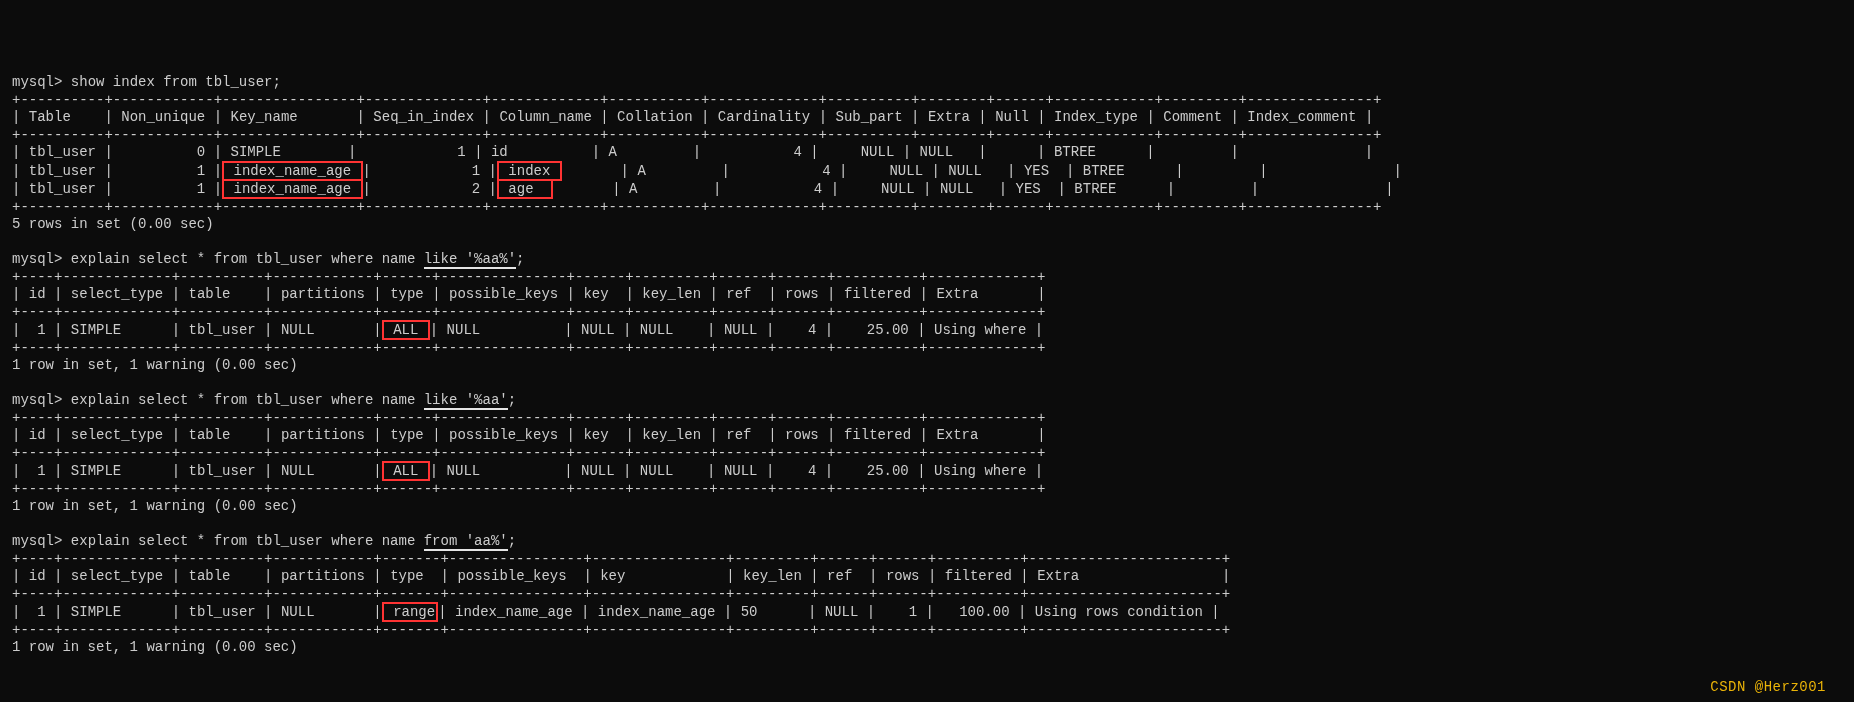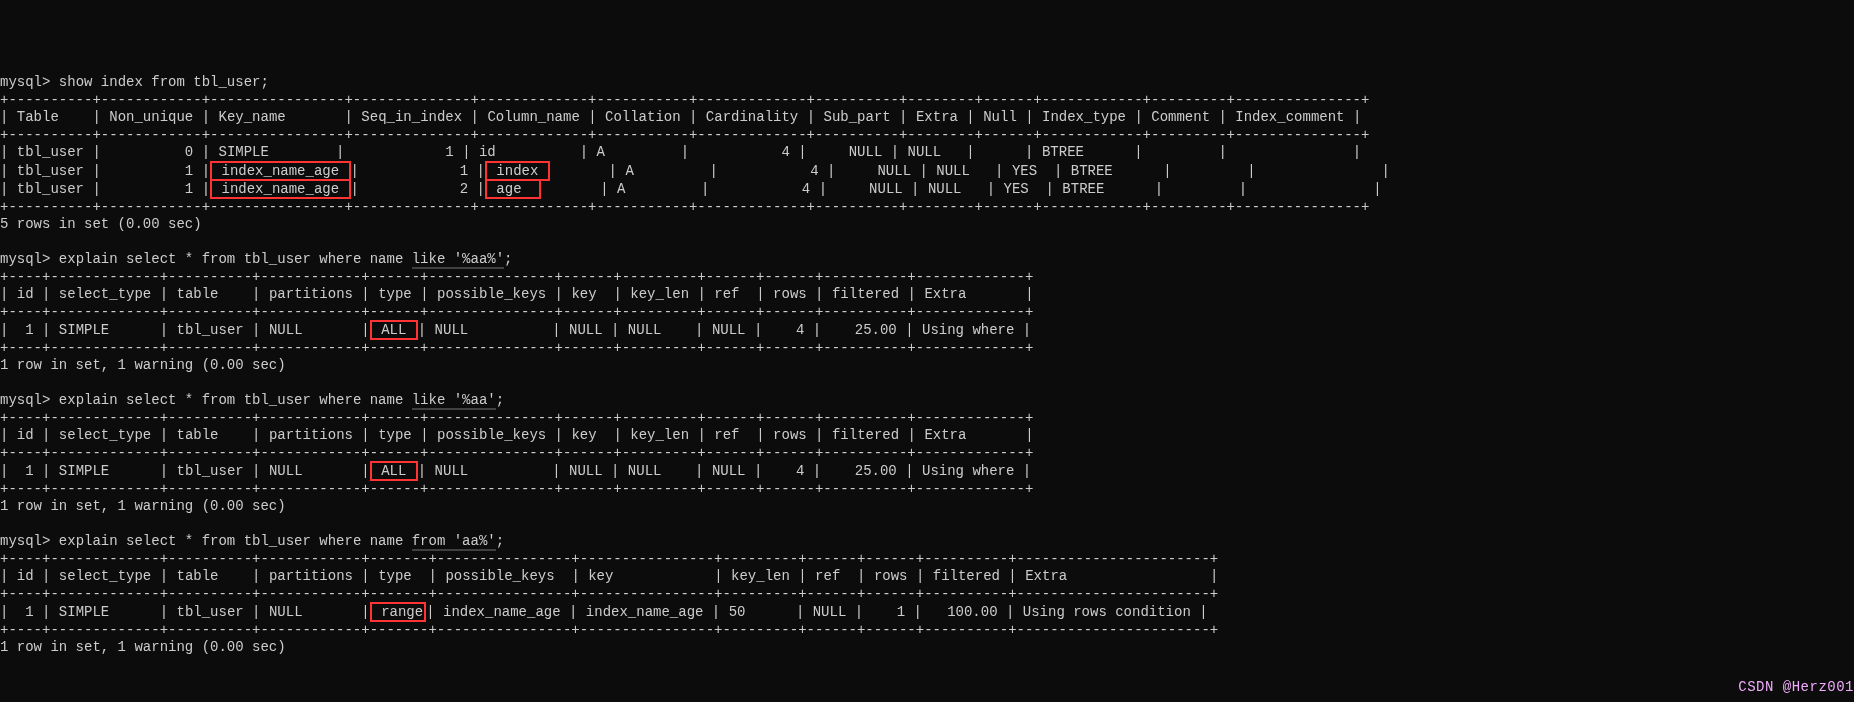--- a/index.html
+++ b/index.html
@@ -10,40 +10,40 @@
     font-family: "Consolas", "Courier New", monospace;
     font-size: 14px;
     line-height: 1.25;
     white-space: pre;
     width: 1854px;
     height: 702px;
     overflow: hidden;
     position: relative;
   }
   .red-underline {
-    border-bottom: 2px solid #404040;
+    border-bottom: 2px solid #e5e5e5;
     padding-bottom: 0px;
   }
   .red-box {
     border: 2px solid #ff3333;
     display: inline-block;
     padding: 0 1px;
     line-height: 1.15;
     margin: -1px 0;
   }
   .watermark {
     position: absolute;
     bottom: 6px;
-    right: 0;
-    color: #f0abfc;
+    right: 28px;
+    color: #eab308;
     font-size: 14px;
     letter-spacing: 0.5px;
     margin-top: 16px;
   }
-  .term { padding: 4px 0 0 0; }
+  .term { padding: 4px 0 0 12px; }
 </style>
 </head>
 <body>
 
 
 
 <div class="term"><span>mysql&gt;</span> <span>show index from tbl_user;</span>
 +----------+------------+----------------+--------------+-------------+-----------+-------------+----------+--------+------+------------+---------+---------------+
 | <span>Table</span>    | <span>Non_unique</span> | <span>Key_name</span>       | <span>Seq_in_index</span> | <span>Column_name</span> | <span>Collation</span> | <span>Cardinality</span> | <span>Sub_part</span> | <span>Extra</span> | <span>Null</span> | <span>Index_type</span> | <span>Comment</span> | <span>Index_comment</span> |
 +----------+------------+----------------+--------------+-------------+-----------+-------------+----------+--------+------+------------+---------+---------------+

